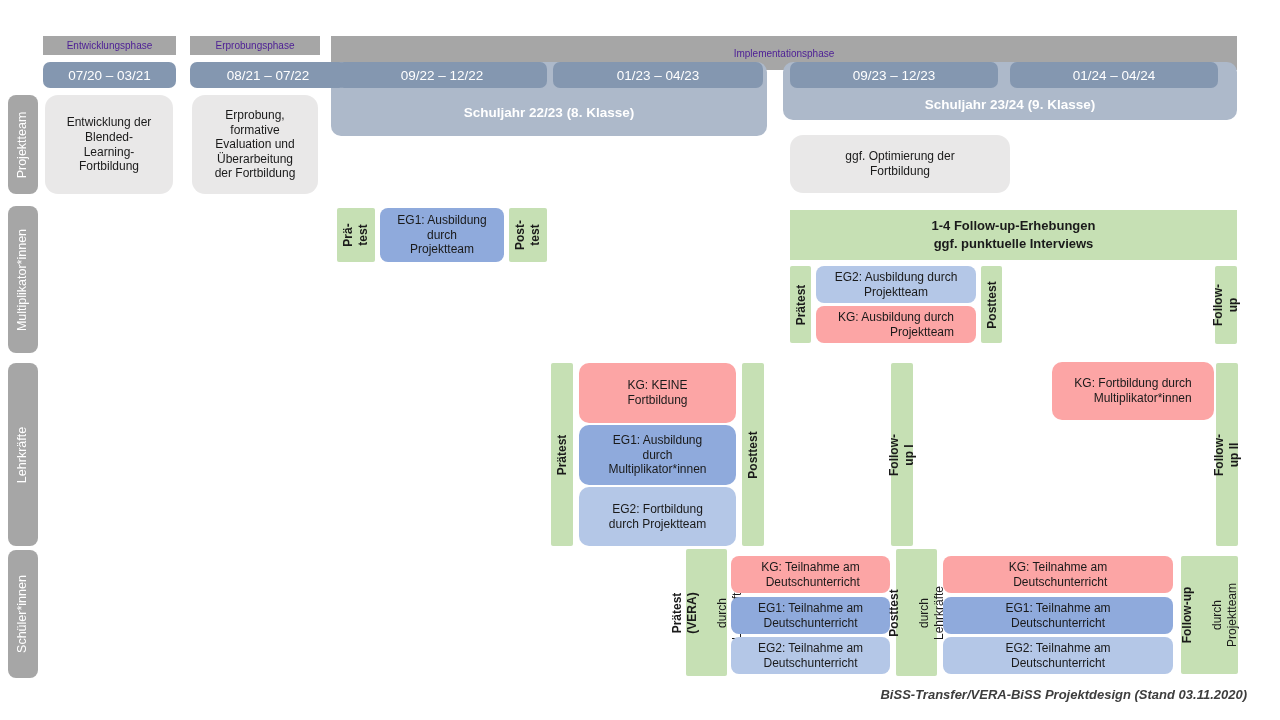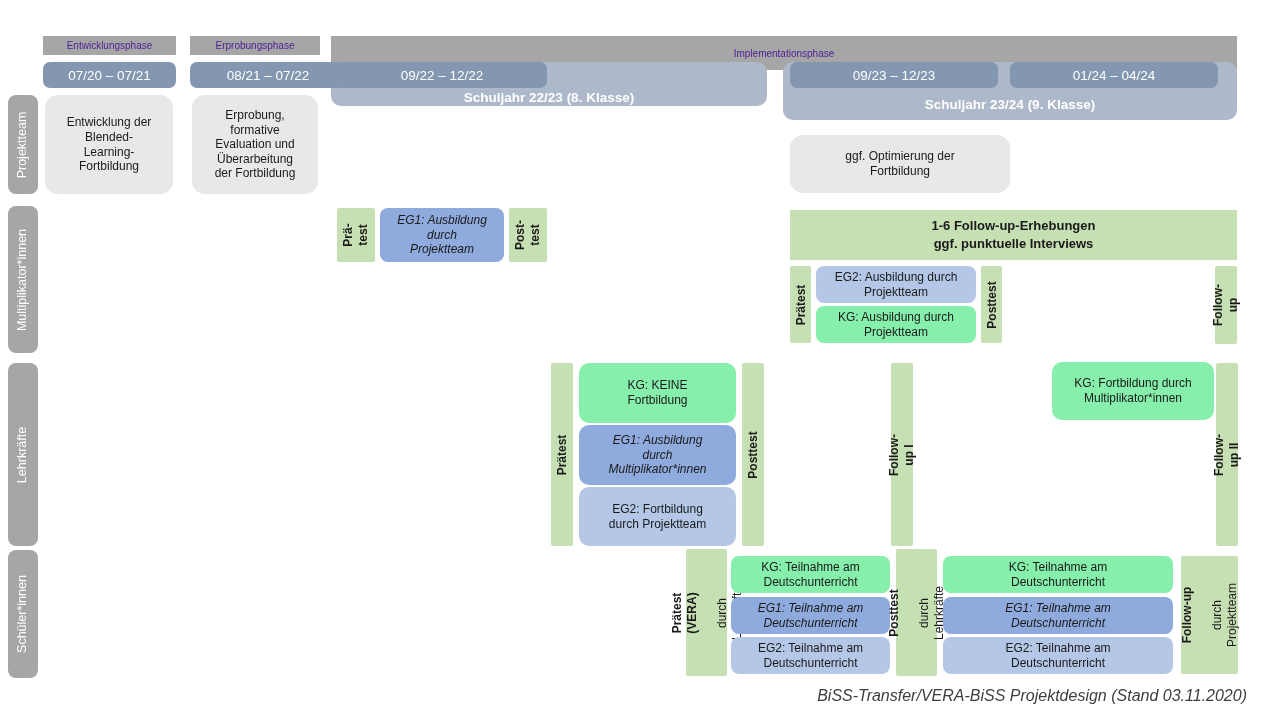--- a/index.html
+++ b/index.html
@@ -13,58 +13,59 @@
   .hdr{background:#A6A6A6;color:#4c1d95;font-size:10px;}
   
   .pill{background:#8497B0;color:#ffffff;font-size:13.5px;border-radius:7px;z-index:2;}
   .band{background:#ADB9CA;border-radius:10px;z-index:1;}
   .band-label{position:absolute;left:0;right:0;top:26px;bottom:0;display:flex;align-items:center;justify-content:center;color:#ffffff;font-weight:bold;font-size:13.5px;}
   
   .rlabel{background:#A6A6A6;border-radius:8px;color:#ffffff;}
   
   .box{white-space:pre-line;line-height:1.22;font-size:12px;padding:2px 4px;}
   .graybox{background:#E9E8E8;border-radius:13px;}
-  .kg{background:#86efac;border-radius:8px;}
-  .eg1{background:#8FAADC;border-radius:8px;font-style:italic;}
+  .kg{background:#fca5a5;border-radius:8px;text-align:right;}
+  .eg1{background:#8FAADC;border-radius:8px;}
   .eg2{background:#B4C7E7;border-radius:8px;}
   
   .gbar{background:#C6E0B4;border-radius:2px;}
   .gbox{background:#C6E0B4;font-weight:bold;font-size:13px;white-space:pre-line;line-height:1.35;}
   
   .vtext{
     position:absolute;left:50%;top:50%;
     transform:translate(-50%,-50%) rotate(-90deg);
     text-align:center;white-space:pre-line;line-height:1.25;font-size:12px;
   }
   .vbold{font-weight:bold;}
   .vline{display:block;white-space:pre-line;}
   .rlabel .vtext{font-size:12.5px;font-weight:normal;white-space:nowrap;}
   .caption{
-    position:absolute;right:33px;top:687px;font-size:16px;font-style:italic;color:#3d3d3d;
+    position:absolute;right:33px;top:687px;font-size:13px;font-style:italic;color:#3d3d3d;font-weight:bold;
   }
 </style>
 </head>
 <body>
 
 <div id="canvas">
 
   <div class="abs hdr flexc" style="left:43px;top:36px;width:133px;height:19px">Entwicklungsphase</div>
   <div class="abs hdr flexc" style="left:190px;top:36px;width:130px;height:19px">Erprobungsphase</div>
   <div class="abs hdr flexc" style="left:331px;top:36px;width:906px;height:34px">Implementationsphase</div>
 
-  <div class="abs pill flexc" style="left:43px;top:62px;width:133px;height:26px">07/20 – 07/21</div>
+  <div class="abs pill flexc" style="left:43px;top:62px;width:133px;height:26px">07/20 – 03/21</div>
   <div class="abs pill flexc" style="left:190px;top:62px;width:156px;height:26px">08/21 – 07/22</div>
 
-  <div class="abs band" style="left:331px;top:62px;width:436px;height:44px">
+  <div class="abs band" style="left:331px;top:62px;width:436px;height:74px">
     <div class="band-label">Schuljahr 22/23 (8. Klasse)</div>
   </div>
   <div class="abs band" style="left:783px;top:62px;width:454px;height:58px">
     <div class="band-label">Schuljahr 23/24 (9. Klasse)</div>
   </div>
   <div class="abs pill flexc" style="left:337px;top:62px;width:210px;height:26px">09/22 – 12/22</div>
+  <div class="abs pill flexc" style="left:553px;top:62px;width:210px;height:26px">01/23 – 04/23</div>
   <div class="abs pill flexc" style="left:790px;top:62px;width:208px;height:26px">09/23 – 12/23</div>
   <div class="abs pill flexc" style="left:1010px;top:62px;width:208px;height:26px">01/24 – 04/24</div>
 
   <div class="abs rlabel" style="left:8px;top:95px;width:30px;height:99px">
     <div class="vtext">Projektteam</div>
   </div>
   <div class="abs rlabel" style="left:8px;top:206px;width:30px;height:147px">
     <div class="vtext">Multiplikator*innen</div>
   </div>
   <div class="abs rlabel" style="left:8px;top:363px;width:30px;height:183px">
@@ -90,21 +91,21 @@
     <div class="vtext vbold">Prä-
 test</div>
   </div>
   <div class="abs eg1 box flexc" style="left:380px;top:208px;width:124px;height:54px">EG1: Ausbildung
 durch
 Projektteam</div>
   <div class="abs gbar" style="left:509px;top:208px;width:38px;height:54px">
     <div class="vtext vbold">Post-
 test</div>
   </div>
-  <div class="abs gbox flexc" style="left:790px;top:210px;width:447px;height:50px">1-6 Follow-up-Erhebungen
+  <div class="abs gbox flexc" style="left:790px;top:210px;width:447px;height:50px">1-4 Follow-up-Erhebungen
 ggf. punktuelle Interviews</div>
   <div class="abs gbar" style="left:790px;top:266px;width:21px;height:77px">
     <div class="vtext vbold">Prätest</div>
   </div>
   <div class="abs eg2 box flexc" style="left:816px;top:266px;width:160px;height:37px">EG2: Ausbildung durch
 Projektteam</div>
   <div class="abs kg box flexc" style="left:816px;top:306px;width:160px;height:37px">KG: Ausbildung durch
 Projektteam</div>
   <div class="abs gbar" style="left:981px;top:266px;width:21px;height:77px">
     <div class="vtext vbold">Posttest</div>

